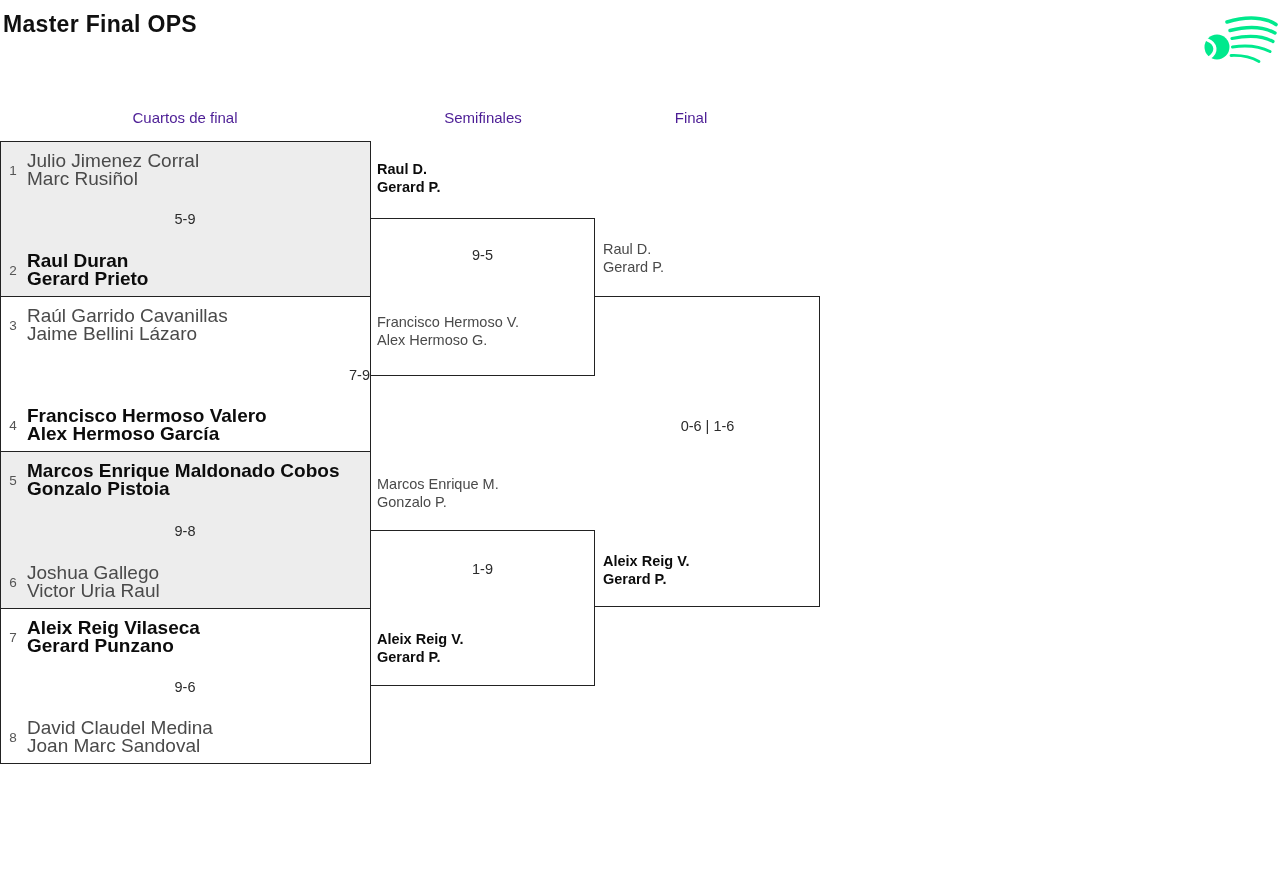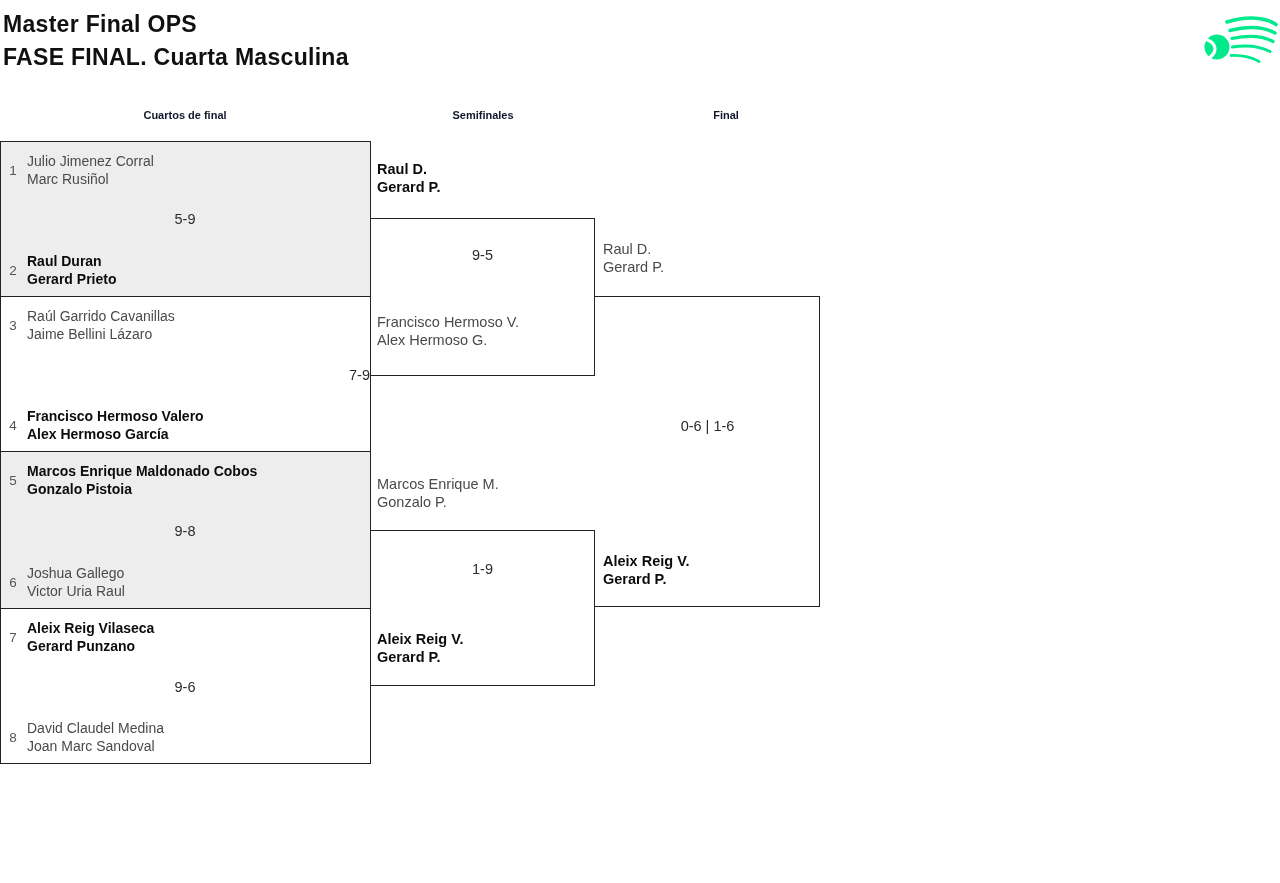--- a/index.html
+++ b/index.html
@@ -4,39 +4,39 @@
 <style>
   html,body { margin:0; padding:0; background:#fff; }
   .screen {
     position:relative; width:1280px; height:852px; background:#ffffff;
     font-family:"Liberation Sans", sans-serif; overflow:hidden; color:#111;
   }
   .title { position:absolute; left:3px; top:8px; font-size:23px; font-weight:700;
            line-height:33px; color:#101010; letter-spacing:0.3px; }
   .logo { position:absolute; left:1202px; top:15px; width:76px; height:54px; }
 
-  .col-header { position:absolute; top:109px; height:22px; font-size:11px;
-                font-weight:700; color:#0f172a; text-align:center; }
+  .col-header { position:absolute; top:109px; height:22px; font-size:15px;
+                font-weight:400; color:#4c1d95; text-align:center; }
   .hdr-qf { left:0; width:370px; }
   .hdr-sf { left:370px; width:226px; }
-  .hdr-f  { left:613px; width:226px; }
+  .hdr-f  { left:578px; width:226px; }
 
   .qf-box { position:absolute; left:0; top:141px; width:371px; height:623px;
             border:1px solid #222; box-sizing:border-box; }
   .qf-match { position:absolute; left:0; width:369px; box-sizing:border-box; }
   .m1 { top:0;     height:155px; border-bottom:1px solid #222; background:#ededed; }
   .m2 { top:155px; height:155px; border-bottom:1px solid #222; background:#ffffff; }
   .m3 { top:310px; height:157px; border-bottom:1px solid #222; background:#ededed; }
   .m4 { top:467px; height:154px; background:#ffffff; }
 
   .slot { position:absolute; left:3px; right:10px; display:flex; align-items:center; gap:5px; }
   .slot.top { top:10px; }
   .slot.bottom { bottom:8px; }
   .seed { flex:0 0 18px; width:18px; text-align:center; font-size:13.5px; color:#555; }
-  .names { display:block; font-size:14px; line-height:18px; }
+  .names { display:block; font-size:19px; line-height:18px; }
   .nline { display:block; white-space:nowrap; }
   .loser  .names, .advance-label.loser  { color:#4a4a4a; font-weight:400; }
   .winner .names, .advance-label.winner { color:#0c0c0c; font-weight:700; }
 
   .score { position:absolute; text-align:center; font-size:14.5px; color:#2b2b2b; line-height:17px; }
   .qs1 { left:0; width:370px; top:211px; }
   .qs2 { left:0; width:370px; top:367px;text-align:right; }
   .qs3 { left:0; width:370px; top:523px; }
   .qs4 { left:0; width:370px; top:679px; }
   .ss1 { left:370px; width:225px; top:247px; }
@@ -57,21 +57,20 @@
   .al-f-top   { left:603px; top:240px; }
   .al-f-bot   { left:603px; top:552px; }
 </style>
 </head>
 <body>
 
 <div class="screen">
 
   <div class="title">
     <div>Master Final OPS</div>
-    <div>FASE FINAL. Cuarta Masculina</div>
   </div>
 
   <svg class="logo" viewBox="0 0 76 54">
     <g fill="none" stroke="#00E98D" stroke-linecap="round">
       <path d="M25,7  C46,0.5 64,2.5 74,9.5" stroke-width="3.6"></path>
       <path d="M28,15.5 C48,10.5 63,12.5 73,18" stroke-width="3.4"></path>
       <path d="M30,23.5 C49,19.5 62,21.5 71,26.5" stroke-width="3.2"></path>
       <path d="M30.5,32 C47,29.5 59,32 68,36.5" stroke-width="3"></path>
       <path d="M29,40.5 C41,40 50,42.5 57,46.5" stroke-width="2.8"></path>
     </g>

